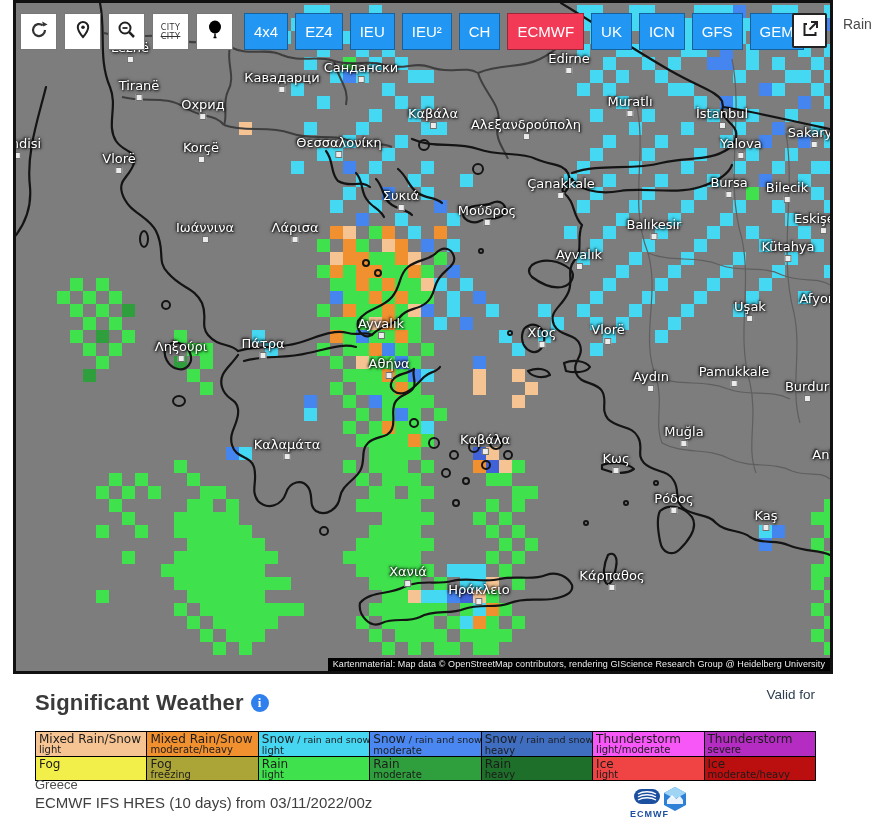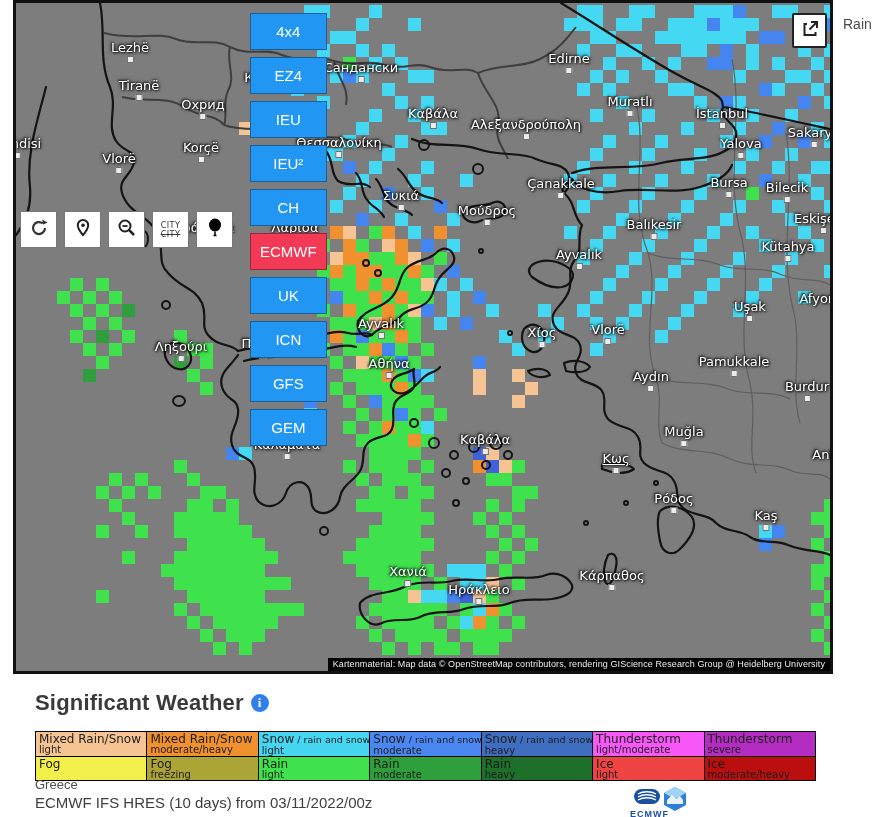--- a/index.html
+++ b/index.html
@@ -20,21 +20,21 @@
   .attribution { position:absolute; right:0; bottom:0; z-index:4; background:#000; color:#efefef;
                  font-size:9px; padding:1px 5px 2px; letter-spacing:.1px; }
 
   
   .toolbar { position:absolute; left:4px; top:10px; z-index:6; display:flex; gap:7px; align-items:center; }
   .tool-btn { width:37px; height:37px; background:#fff; border:1px solid #777;
               display:flex; align-items:center; justify-content:center; cursor:pointer; flex:none; }
   .city-glyph { font-size:8px; line-height:9px; letter-spacing:.5px; color:#333; text-align:center;
                 font-family:"DejaVu Sans", sans-serif; }
   .city-glyph .strike { text-decoration:line-through; }
-  .model-row { display:flex; gap:7px; margin-left:10px;flex-direction:column; }
+  .model-row { display:flex; gap:7px; margin-left:4px; }
   .model-btn { height:37px; padding:0 9px; display:flex; align-items:center; justify-content:center;
                background:#2196f3; border:1px solid rgba(0,0,0,.35); color:#fff; font-size:15px;
                cursor:pointer; white-space:nowrap; }
   .model-btn.active { background:#f23a56; }
   .share-btn { position:absolute; right:3px; top:10px; z-index:6; width:35px; height:35px; background:#fff;
                border:2px solid #222; border-radius:2px; display:flex; align-items:center; justify-content:center;
                cursor:pointer; }
 
   .anzeige { position:absolute; left:843px; top:16px; font-size:14px; color:#4a4a4a; white-space:nowrap; }
 
@@ -878,21 +878,21 @@
         <div class="city-marker"></div>
       </div>
       <div class="city" style="left: 592px; top: 319px;">
         <div>Vlorë</div>
         <div class="city-marker"></div>
       </div>
       <div class="city" style="left: 635px; top: 366px;">
         <div>Aydın</div>
         <div class="city-marker"></div>
       </div>
-      <div class="city" style="left: 718px; top: 351px;">
+      <div class="city" style="left: 718px; top: 361px;">
         <div>Pamukkale</div>
         <div class="city-marker"></div>
       </div>
       <div class="city" style="left: 791px; top: 376px;">
         <div>Burdur</div>
         <div class="city-marker"></div>
       </div>
       <div class="city" style="left: 668px; top: 421px;">
         <div>Muğla</div>
         <div class="city-marker"></div>
@@ -914,21 +914,21 @@
         <div class="city-marker"></div>
       </div>
       <div class="city" style="left: 271px; top: 434px;">
         <div>Καλαμάτα</div>
         <div class="city-marker"></div>
       </div>
       <div class="city" style="left: 469px; top: 429px;">
         <div>Καβάλα</div>
         <div class="city-marker"></div>
       </div>
-      <div class="city" style="left: 600px; top: 448px; text-decoration: underline;">
+      <div class="city" style="left: 600px; top: 448px;">
         <div>Κως</div>
         <div class="city-marker"></div>
       </div>
       <div class="city" style="left: 658px; top: 488px;">
         <div>Ρόδος</div>
         <div class="city-marker"></div>
       </div>
       <div class="city" style="left: 750px; top: 505px;">
         <div>Kaş</div>
         <div class="city-marker"></div>
@@ -1013,20 +1013,21 @@
 </div>
 
 <div class="anzeige">Rain</div>
 
 <div class="legend-title">
   <span>Significant Weather</span>
   <span class="info-icon">i</span>
 </div>
 
 <div class="valid-for">
+  <div>Valid for</div>
 </div>
 
 <table class="legend-table">
     <tbody>
       <tr>
         <td style="background: rgb(246, 196, 147);">
           <div class="lg-main"><span>Mixed Rain/Snow</span></div>
           <div class="lg-sub">light</div>
         </td>
         <td style="background: rgb(241, 144, 47);">

